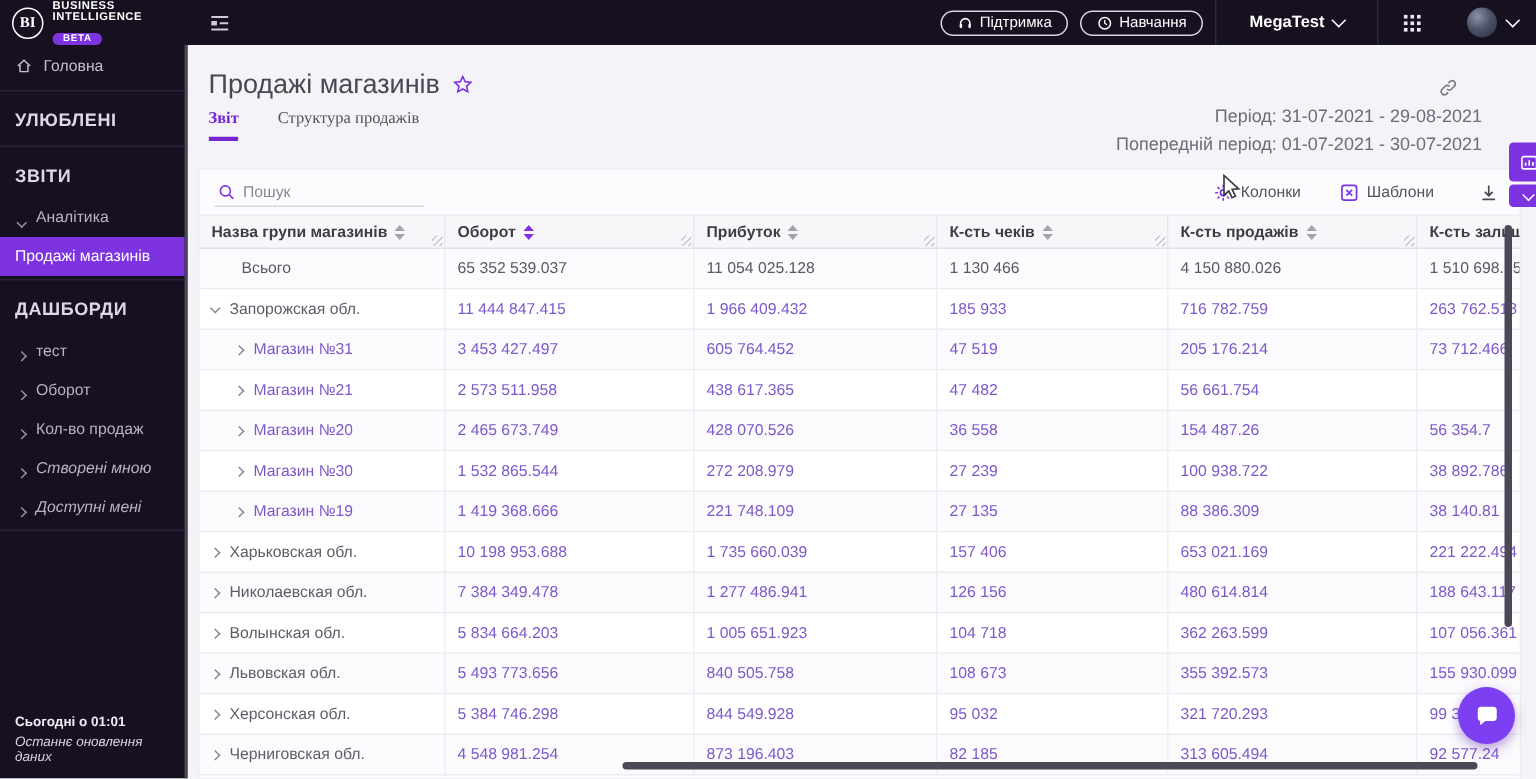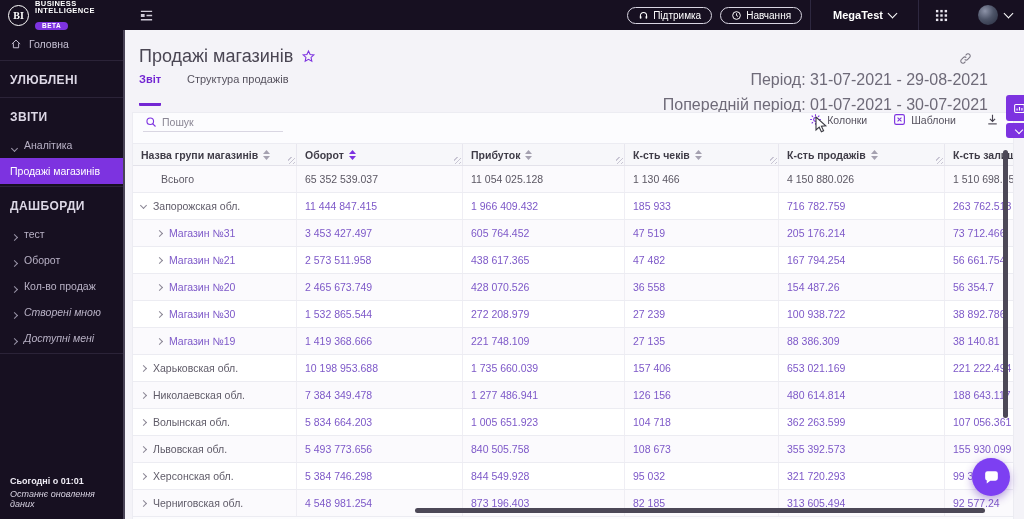--- a/index.html
+++ b/index.html
@@ -51,31 +51,31 @@
   .side-footer .t1 { font-size:9px; font-weight:bold; margin-bottom:3px; }
   .side-footer .t2 { font-size:9px; font-style:italic; color:#d8d3e2; }
 
   
   .content { position:absolute; top:30px; left:125px; width:899px; height:489px; background:#f4f3f8; }
   .page-head { position:relative; padding:16px 0 0 14px; }
   .page-title-row { display:flex; align-items:center; gap:8px; }
   .page-title { font-size:18px; color:#4a4653; }
   .head-right { position:absolute; top:14px; right:36px; text-align:right; }
   .link-icon { position:absolute; top:22px; right:52px; cursor:pointer; }
-  .period-line { font-size:16px; color:#6e6a78; line-height:1.55; margin-top:24px; white-space:nowrap; }
+  .period-line { font-size:12px; color:#6e6a78; line-height:1.55; margin-top:24px; white-space:nowrap; }
   .period-line.second { margin-top:0; }
 
   .tabs { display:flex; gap:26px; padding:6px 0 0 14px; }
-  .tab { font-size:11px; color:#56525e; padding-bottom:18px; cursor:pointer; }
+  .tab { font-size:11px; color:#56525e; padding-bottom:6px; cursor:pointer;font-family:Liberation Serif, serif; }
   .tab.active { color:#7326d3; font-weight:bold; border-bottom:3px solid #7326d3; border-radius:1px; }
 
   
   .card { position:absolute; left:8px; top:83px; width:880px; height:406px; background:#fcfcfe;
     box-shadow:0 0 0 1px #ececf2; overflow:hidden; }
-  .toolbar { height:30px; display:flex; align-items:flex-start; padding:0 14px 0 10px; }
+  .toolbar { height:30px; display:flex; align-items:center; padding:0 14px 0 10px; }
   .search-wrap { display:flex; align-items:center; gap:5px; border-bottom:1px solid #d9d6e2;
     width:140px; padding:3px 2px; }
   .search-wrap input { border:none; outline:none; background:transparent; font-size:10.5px;
     color:#55515e; width:118px; font-family:"Liberation Sans", sans-serif; }
   .search-wrap input::placeholder { color:#8a8694; }
   .tool-btn { display:flex; align-items:center; gap:5px; font-size:10.5px; color:#55515e;
     cursor:pointer; margin-left:26px; }
   .dl-btn { margin-left:30px; cursor:pointer; display:flex; align-items:center; }
 
   
@@ -364,21 +364,20 @@
               <div class="td">73 712.466</div>
             </div>
             <div class="tr store">
               <div class="td name lvl-store">
                 <span class="sm-chev" style="border-color: rgb(138, 134, 148);"></span>
                 <span class="nm">Магазин №21</span>
               </div>
               <div class="td">2 573 511.958</div>
               <div class="td">438 617.365</div>
               <div class="td">47 482</div>
-              <div class="td">167 794.254</div>
               <div class="td">56 661.754</div>
             </div>
             <div class="tr store">
               <div class="td name lvl-store">
                 <span class="sm-chev" style="border-color: rgb(138, 134, 148);"></span>
                 <span class="nm">Магазин №20</span>
               </div>
               <div class="td">2 465 673.749</div>
               <div class="td">428 070.526</div>
               <div class="td">36 558</div>

